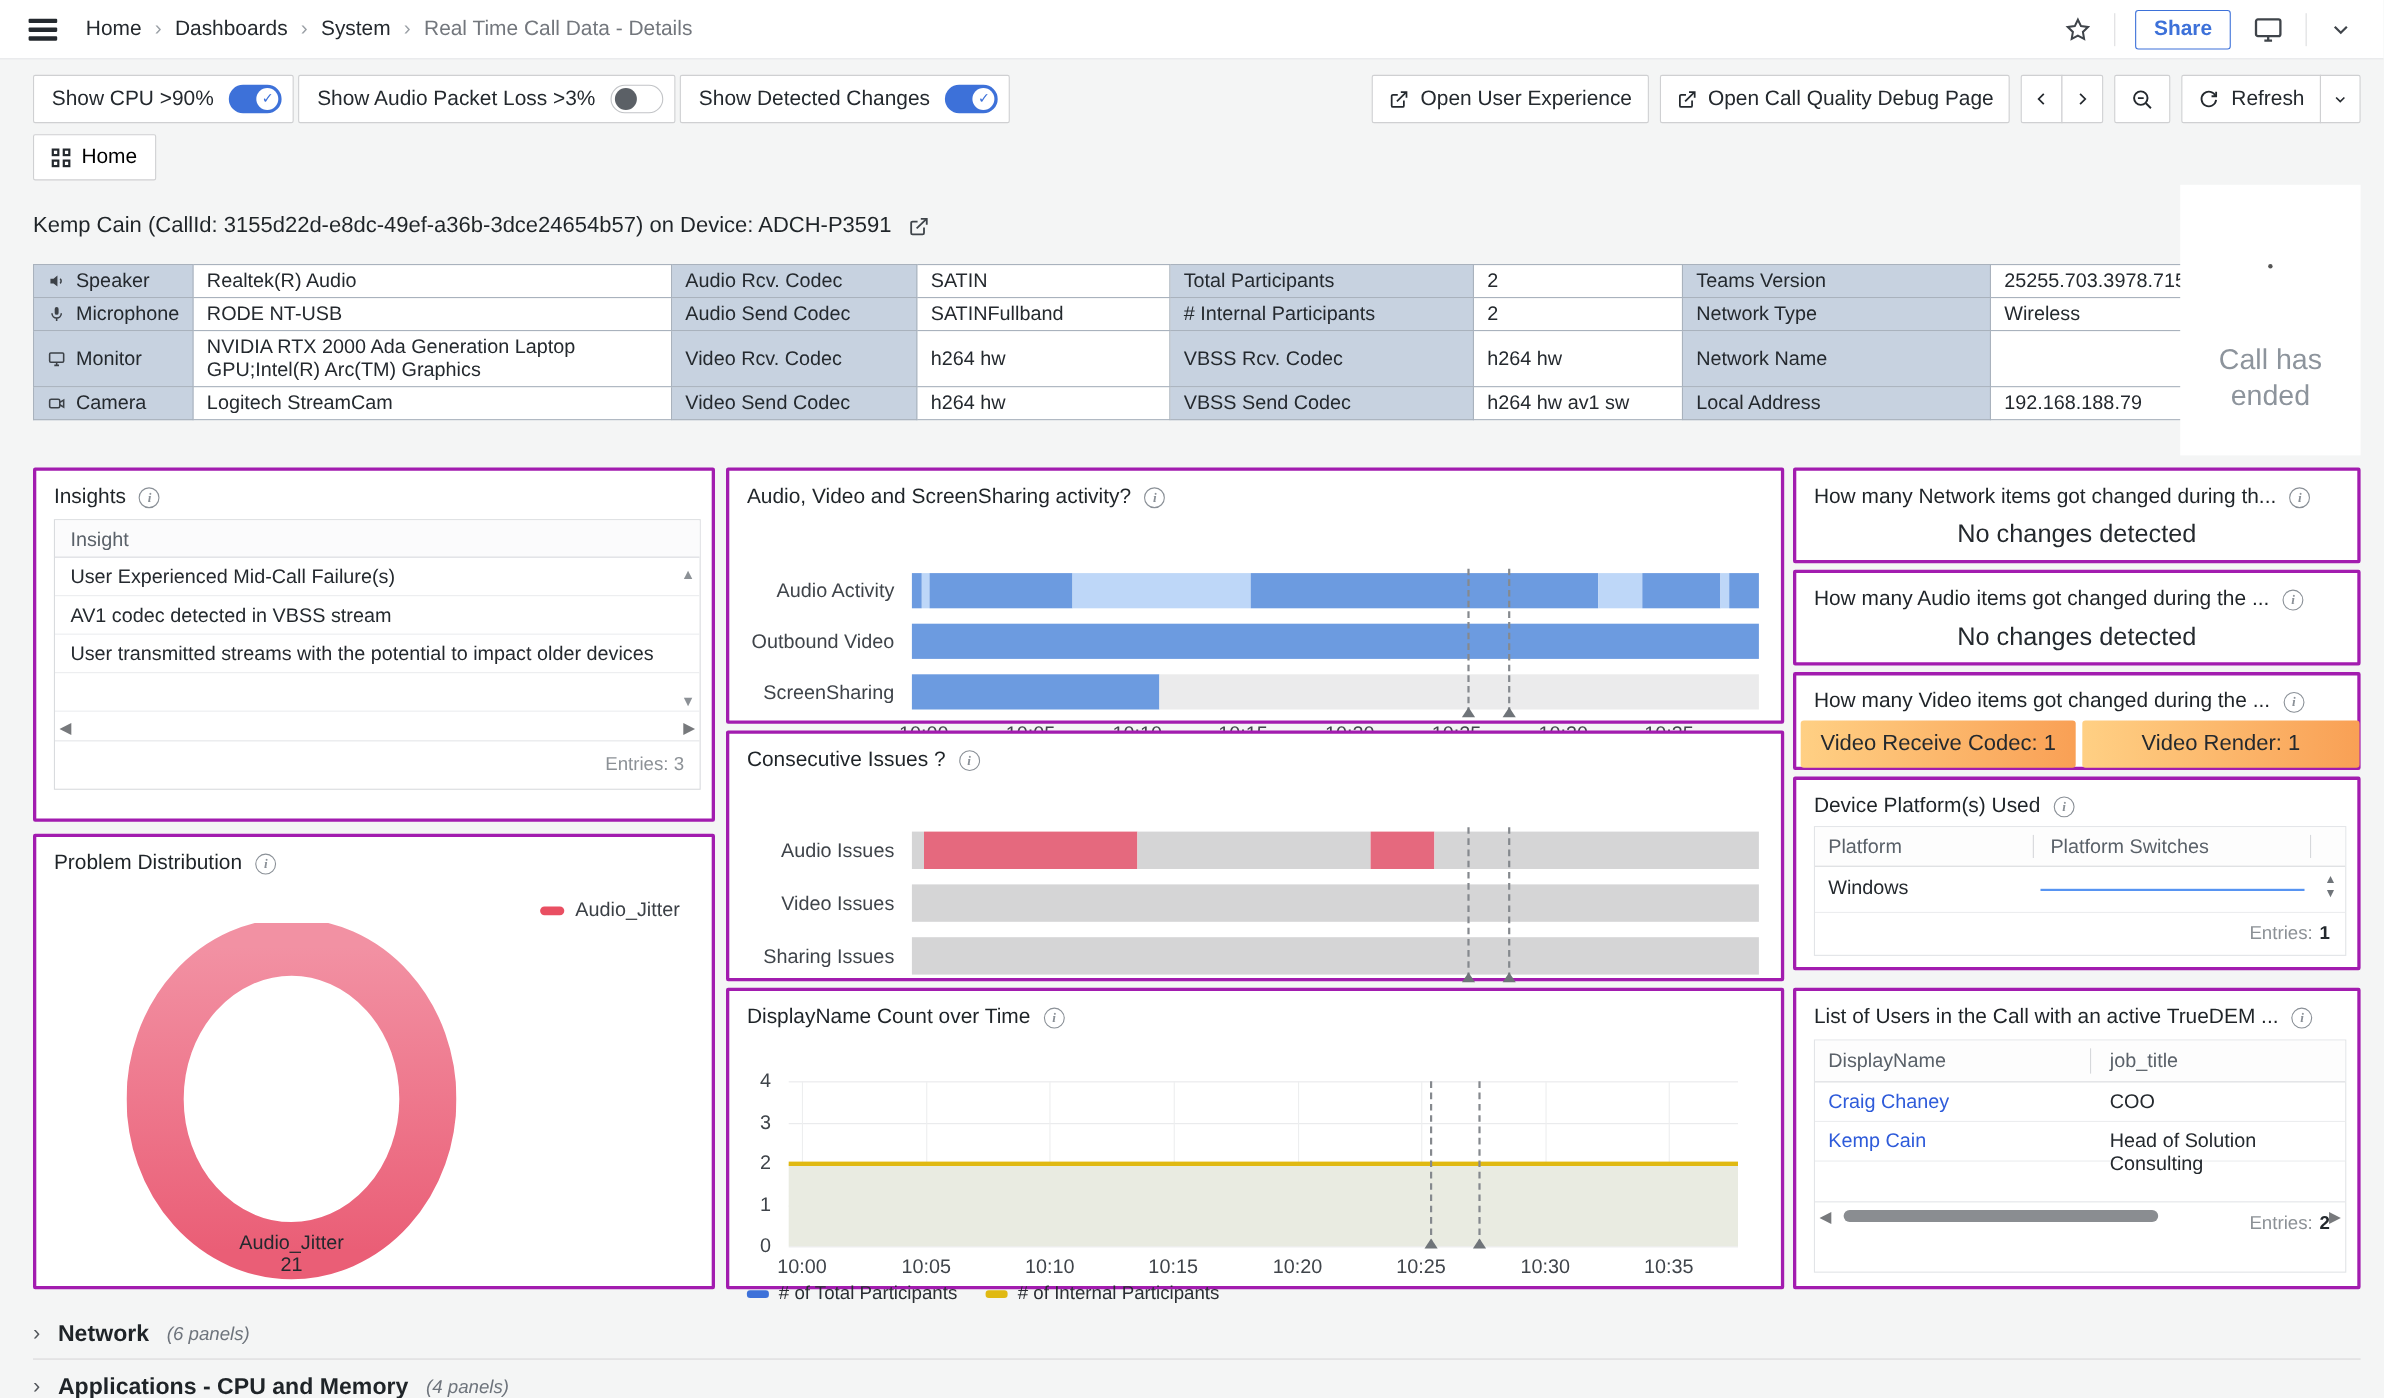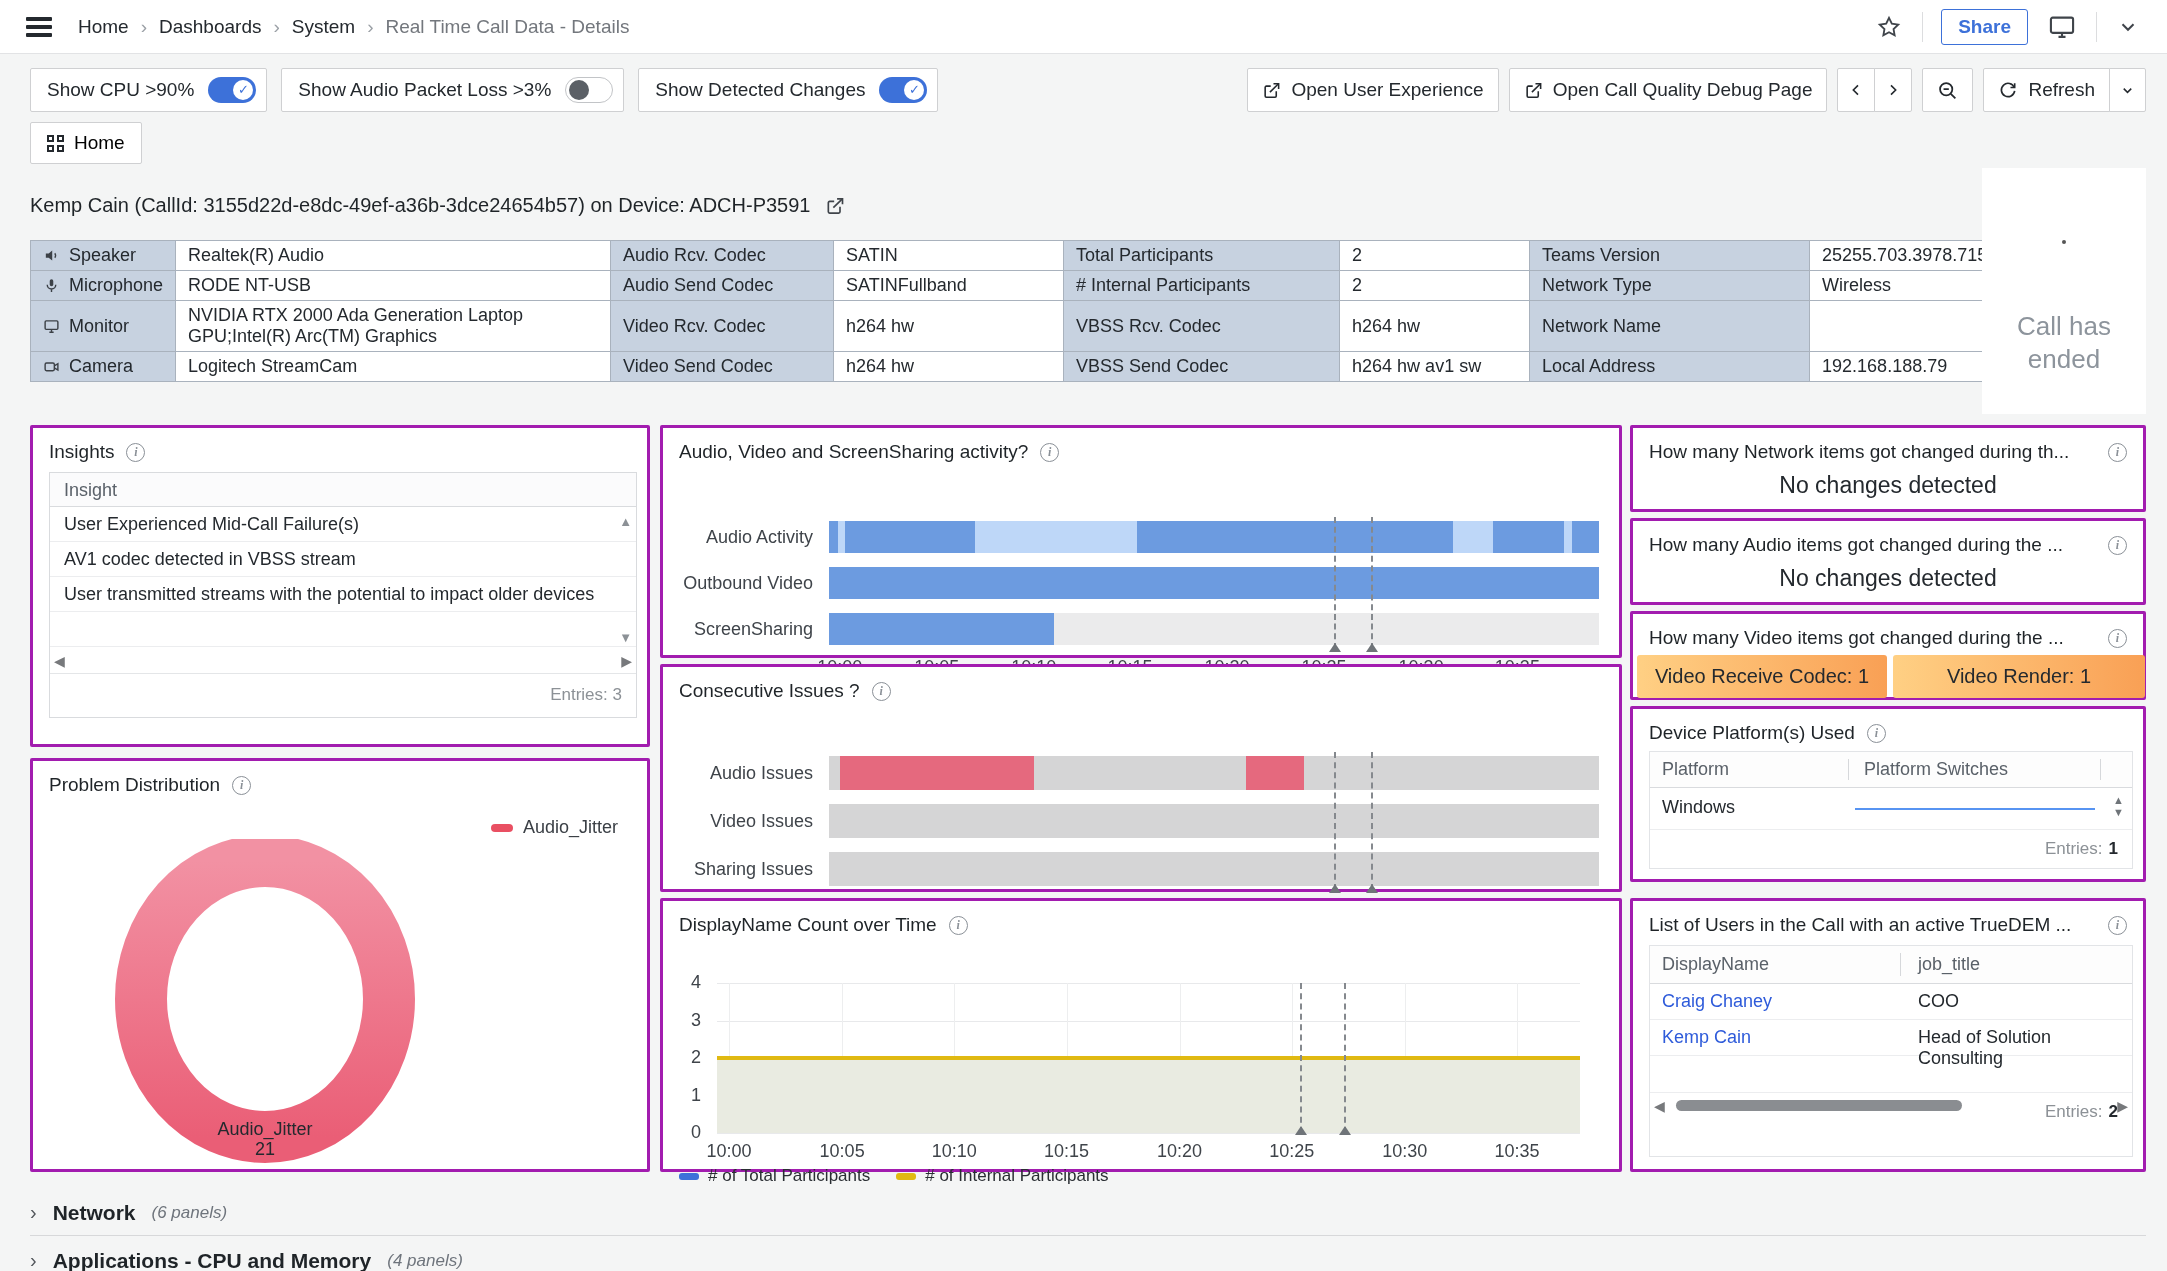--- a/index.html
+++ b/index.html
@@ -20,21 +20,21 @@
   .bc-item.last{color:#73777D;font-weight:400;cursor:default;}
   .bc-sep{color:#9BA0A6;font-size:19px;}
   .header-right{margin-left:auto;display:flex;align-items:center;gap:18px;}
   .hdr-sep{width:1px;height:30px;background:#DCDDDF;}
   .icon-btn{background:none;border:none;cursor:pointer;display:flex;align-items:center;justify-content:center;padding:2px;}
   .share-btn{border:1px solid #3D71D9;color:#3D71D9;background:#fff;border-radius:3px;
     font-size:19px;font-weight:700;padding:6px 16px;cursor:pointer;font-family:inherit;}
 
   
   .toolbar{position:absolute;left:30px;right:21px;top:68px;display:flex;align-items:stretch;}
-  .toggle-group{display:flex;gap:14px;}
+  .toggle-group{display:flex;gap:4px;}
   .toggle-box{display:flex;align-items:center;gap:14px;background:#fff;border:1px solid #CFD0D2;
     border-radius:2px;height:44px;padding:0 10px 0 16px;font-size:19px;cursor:pointer;}
   .switch{position:relative;width:48px;height:26px;border-radius:13px;flex:none;}
   .switch.on{background:#3D71D9;}
   .switch.off{background:#fff;border:1px solid #C2C4C7;}
   .knob{position:absolute;top:3px;width:20px;height:20px;border-radius:50%;}
   .switch.on .knob{right:3px;background:#fff;color:#3D71D9;font-size:13px;line-height:20px;text-align:center;font-weight:700;}
   .switch.off .knob{left:3px;top:2px;background:#5B6066;}
   .toolbar-right{margin-left:auto;display:flex;align-items:stretch;gap:10px;}
   .tb-btn{display:flex;align-items:center;gap:10px;background:#fff;border:1px solid #CFD0D2;
@@ -59,21 +59,21 @@
   .lbl-inner{display:flex;align-items:center;gap:9px;}
   .device-table td.lbl2{background:#C7D2E0;}
   .call-ended-box{position:absolute;left:1982px;top:168px;width:164px;height:246px;background:#fff;
     display:flex;flex-direction:column;align-items:center;}
   .call-ended-dot{width:4px;height:4px;border-radius:50%;background:#555;margin-top:72px;}
   .call-ended-text{margin-top:66px;font-size:26px;color:#8D949C;text-align:center;line-height:1.25;}
 
   
   .panel{position:absolute;background:#fff;border:3px solid #a21caf;border-radius:2px;}
   .panel-title{display:flex;align-items:center;gap:12px;padding:13px 16px 0 16px;font-size:19px;font-weight:500;color:#1F2428;}
-  .panel-title.spread{justify-content:space-between;}
+  .panel-title.spread{justify-content:flex-start;}
   .info-ic{width:19px;height:19px;border:1.6px solid #8A9097;border-radius:50%;color:#8A9097;
     font-size:12px;font-weight:700;display:flex;align-items:center;justify-content:center;flex:none;cursor:pointer;
     font-family:"Liberation Serif","DejaVu Serif",serif;font-style:italic;}
   #p-insights{left:30px;top:425px;width:620px;height:322px;}
   #p-problem{left:30px;top:758px;width:620px;height:414px;}
   #p-activity{left:660px;top:425px;width:962px;height:233px;}
   #p-consec{left:660px;top:664px;width:962px;height:228px;}
   #p-parts{left:660px;top:898px;width:962px;height:274px;}
   #p-net{left:1630px;top:425px;width:516px;height:87px;}
   #p-audio{left:1630px;top:518px;width:516px;height:87px;}

